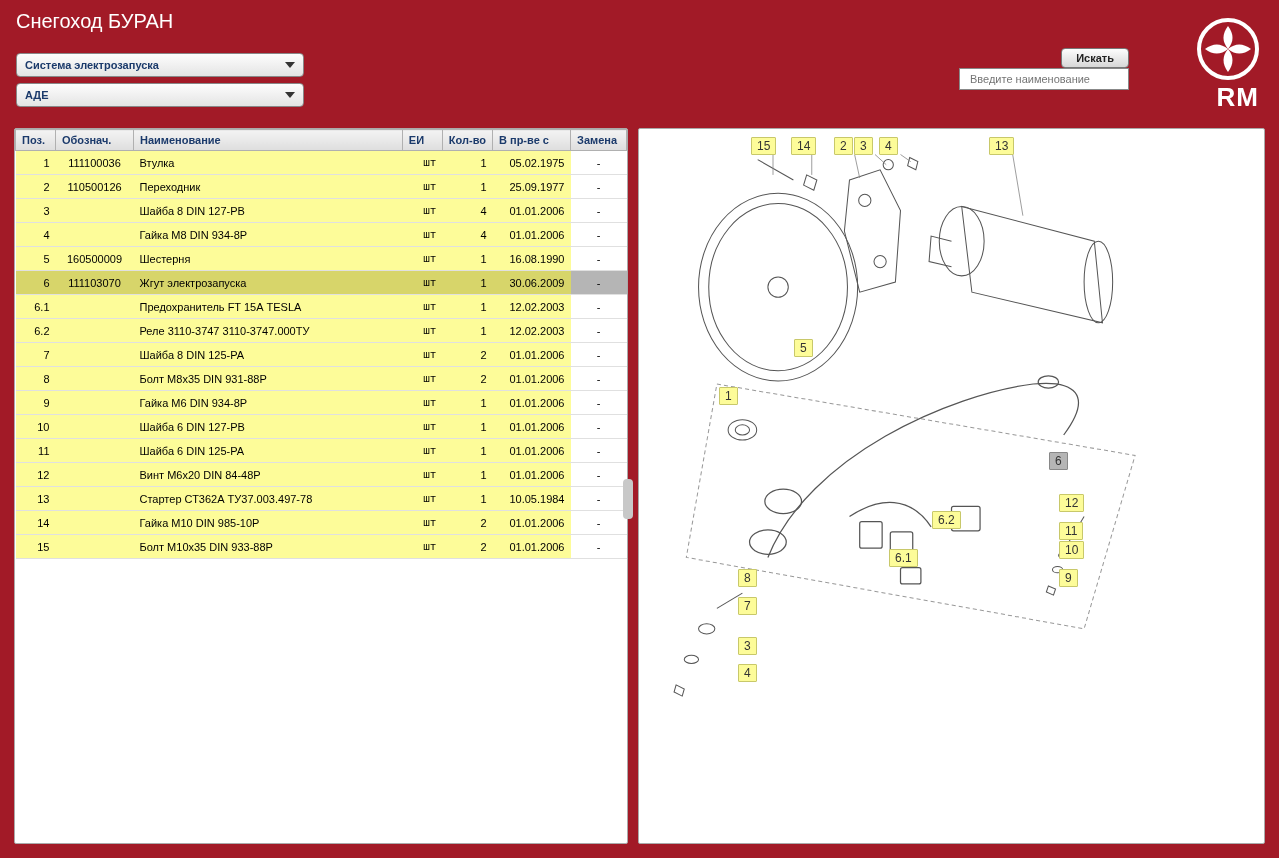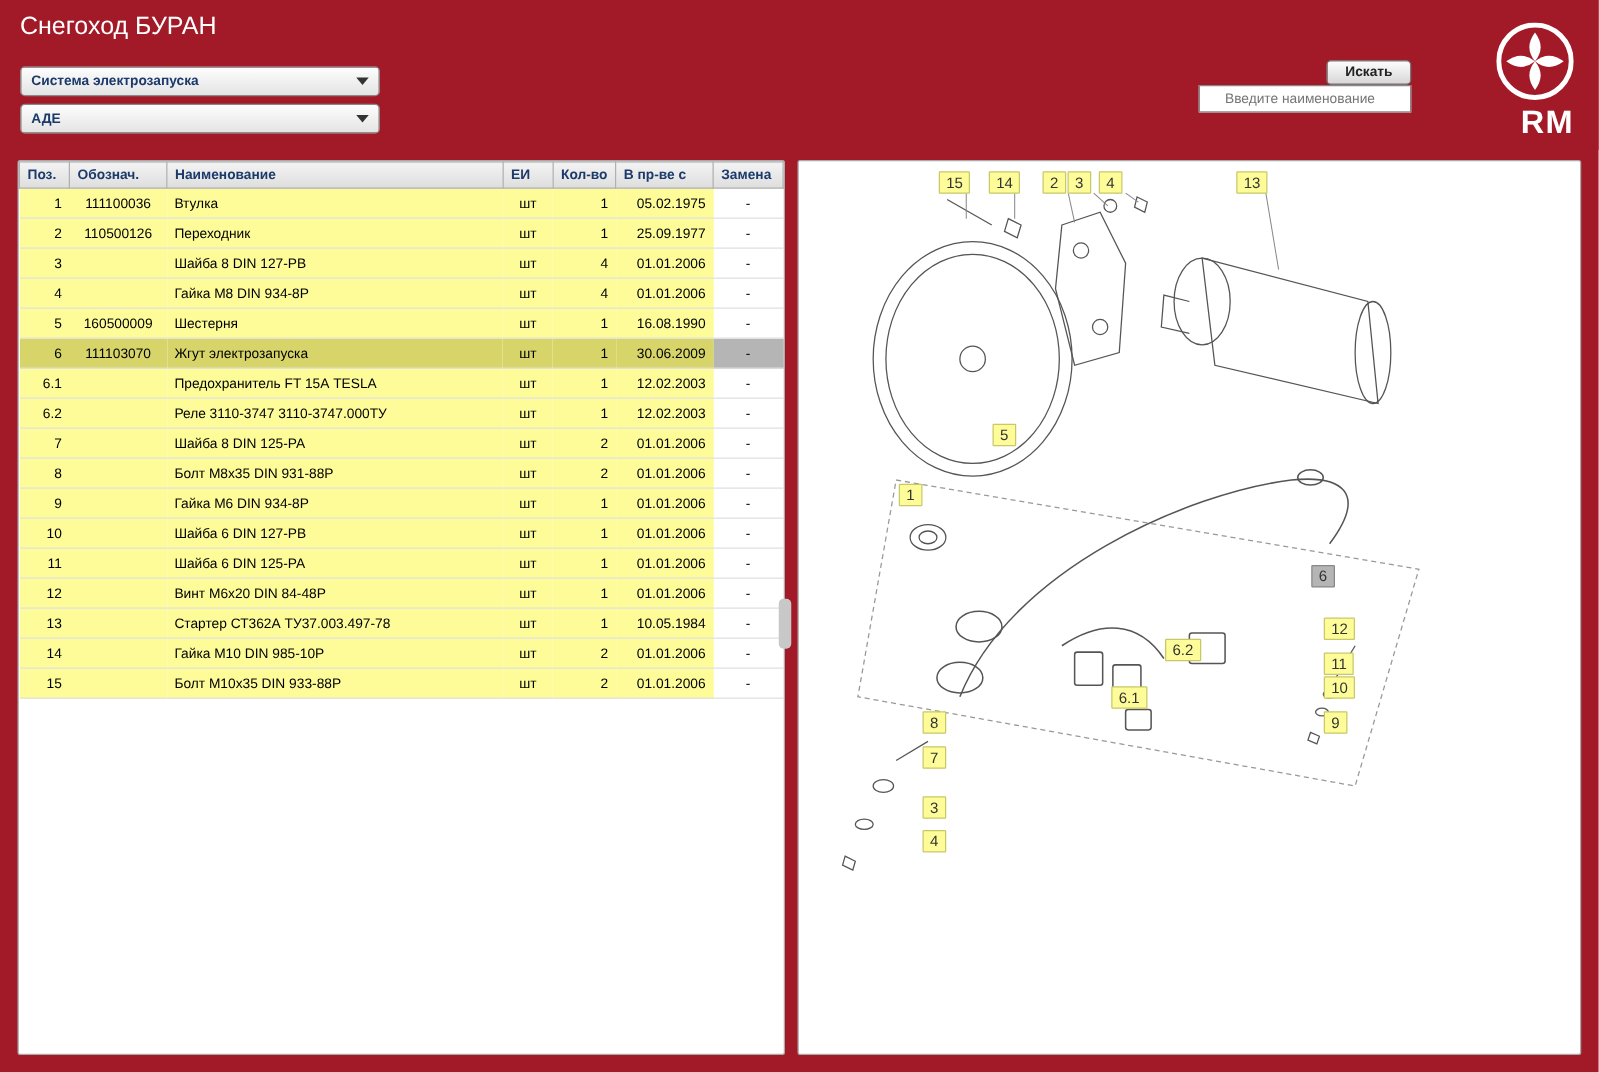--- a/index.html
+++ b/index.html
@@ -65,21 +65,21 @@
     font-size: 11px;
     font-weight: bold;
     cursor: pointer;
     color: #222;
     margin-bottom: 0;
   }
   .search-input {
     width: 170px;
     height: 22px;
     border: 1px solid #888;
-    padding: 2px 20px;
+    padding: 2px 10px;
     font-size: 11px;
     background: #fff;
   }
   .logo {
     position: absolute;
     right: 20px;
     top: 18px;
     text-align: right;
     color: #fff;
   }
@@ -123,21 +123,21 @@
     border-bottom: 1px solid #e0e0e0;
     padding: 4px 6px;
     height: 24px;
     vertical-align: middle;
   }
   table.parts tr.row td.hl { background: #fdfc99; }
   table.parts tr.row.selected td { background: #d7d56a !important; }
   table.parts tr.row.selected td.zamena { background: #b5b5b5 !important; }
   table.parts td.pos { text-align: right; width: 40px; }
   table.parts td.oboz { width: 78px; text-align: center; }
-  table.parts td.ei { width: 40px; text-align: center; }
+  table.parts td.ei { width: 40px; text-align: right; font-family: Liberation Mono, monospace; }
   table.parts td.qty { width: 48px; text-align: right; }
   table.parts td.date { width: 78px; text-align: right; }
   table.parts td.zamena { width: 56px; text-align: center; }
 
   .diagram {
     position: relative;
     width: 100%;
     height: 100%;
     overflow: hidden;
   }

